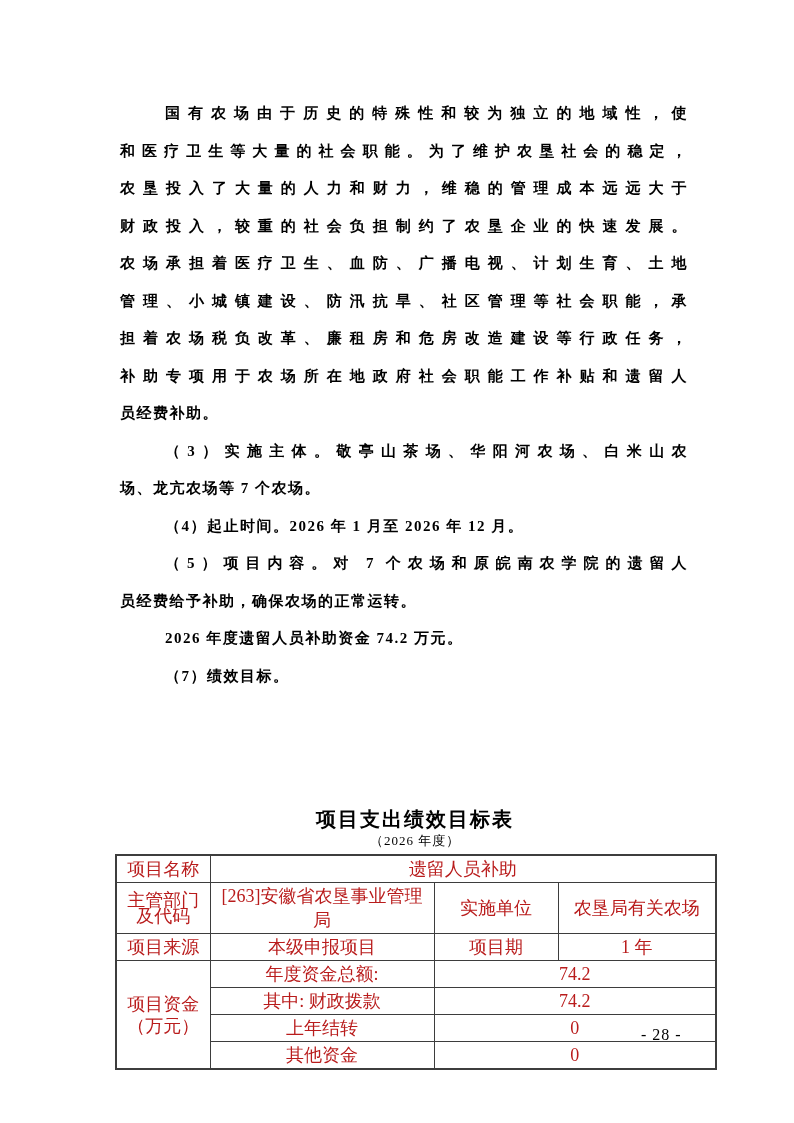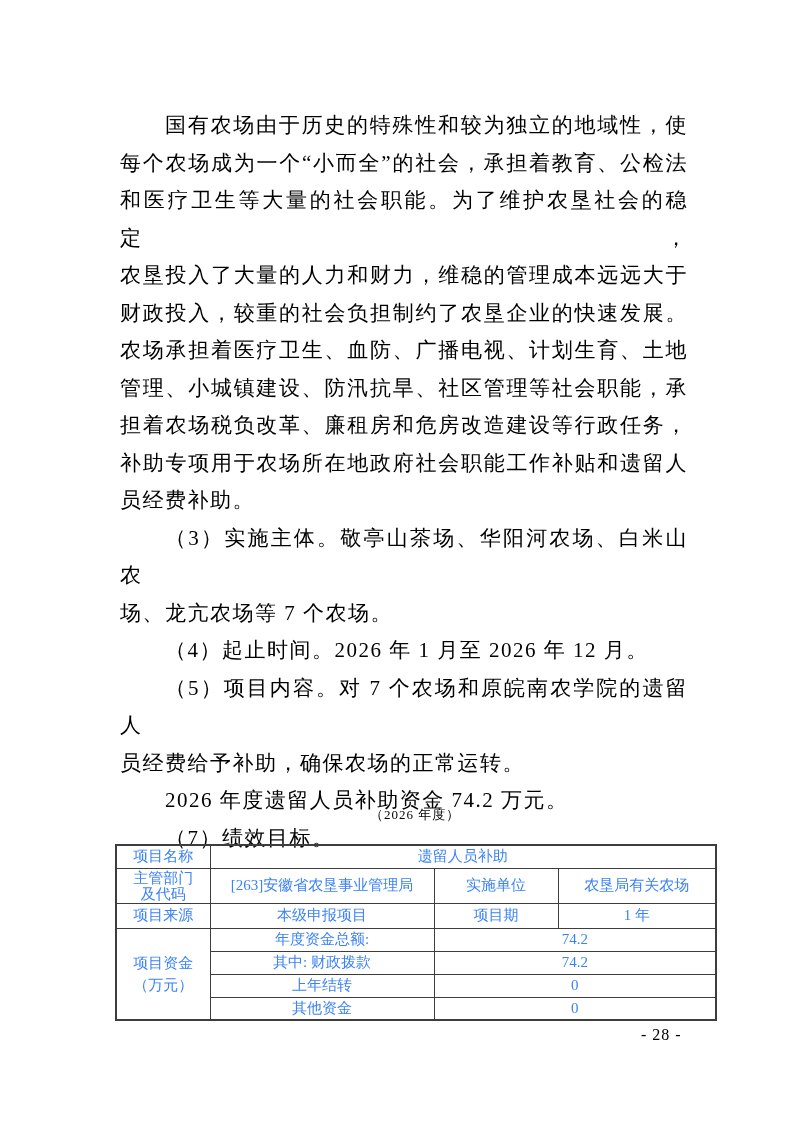--- a/index.html
+++ b/index.html
@@ -2,74 +2,74 @@
 <html><head>
 <meta charset="utf-8">
 <style>
   html,body { margin:0; padding:0; background:#ffffff; }
   .page {
     position:relative; width:794px; height:1123px; background:#ffffff;
     font-family:"Liberation Serif","DejaVu Serif",serif; color:#000;
     overflow:hidden;
   }
   .body-text {
-    position:absolute; left:120px; top:107px; width:568px;
-    font-size:21px; line-height:37.5px; letter-spacing:1.5px;
+    position:absolute; left:120px; top:95px; width:568px;
+    font-size:15px; line-height:37.5px; letter-spacing:1.5px;font-weight:bold;
   }
   .ln { text-align:left; white-space:nowrap; }
   .ln.fill { white-space:normal; text-align:justify; text-align-last:justify; text-justify:inter-character; }
   .ln.ind { text-indent:45px; }
   .table-block { position:absolute; left:115px; top:806px; width:600px; }
   .tbl-title {
     text-align:center; font-family:"Liberation Sans","DejaVu Sans",sans-serif;
     font-weight:bold; font-size:20px; letter-spacing:2px; line-height:26px;
   }
-  .tbl-subtitle { text-align:center; font-size:13px; line-height:17px; letter-spacing:1px; margin-bottom:21px; }
+  .tbl-subtitle { text-align:center; font-size:13px; line-height:17px; letter-spacing:1px; margin-bottom:5px; }
   table.perf {
     border-collapse:collapse; width:600px; table-layout:fixed;
-    font-size:15px; color:#3b82f6;
+    font-size:18px; color:#b91c1c;
   }
   table.perf td {
     border:1px solid #3d3d3d; padding:1px 3px; text-align:center; vertical-align:middle;
     overflow:hidden;
   }
   table.perf { border:2px solid #3d3d3d; }
   .multiline { white-space:pre-line; line-height:16px; }
   .funds-label { white-space:pre-line; line-height:22px; }
   td.al { text-align:left; }
   td.pad1 { padding-left:12px; }
   td.pad2 { padding-left:25px;margin-top:24px; }
   .page-num { position:absolute; left:641px; top:1026px; font-size:16px; letter-spacing:1px; }
 </style>
 </head>
 <body>
 
 <div class="page">
 
   <div class="body-text">
     <div class="ln ind fill">国有农场由于历史的特殊性和较为独立的地域性，使</div>
-    <div class="ln fill">每个农场成为一个“小而全”的社会，承担着教育、公检法</div>
     <div class="ln fill">和医疗卫生等大量的社会职能。为了维护农垦社会的稳定，</div>
     <div class="ln fill">农垦投入了大量的人力和财力，维稳的管理成本远远大于</div>
     <div class="ln fill">财政投入，较重的社会负担制约了农垦企业的快速发展。</div>
     <div class="ln fill">农场承担着医疗卫生、血防、广播电视、计划生育、土地</div>
     <div class="ln fill">管理、小城镇建设、防汛抗旱、社区管理等社会职能，承</div>
     <div class="ln fill">担着农场税负改革、廉租房和危房改造建设等行政任务，</div>
     <div class="ln fill">补助专项用于农场所在地政府社会职能工作补贴和遗留人</div>
     <div class="ln">员经费补助。</div>
     <div class="ln ind fill">（3）实施主体。敬亭山茶场、华阳河农场、白米山农</div>
     <div class="ln">场、龙亢农场等 7 个农场。</div>
     <div class="ln ind">（4）起止时间。2026 年 1 月至 2026 年 12 月。</div>
     <div class="ln ind fill">（5）项目内容。对 7 个农场和原皖南农学院的遗留人</div>
     <div class="ln">员经费给予补助，确保农场的正常运转。</div>
     <div class="ln ind">2026 年度遗留人员补助资金 74.2 万元。</div>
     <div class="ln ind">（7）绩效目标。</div>
   </div>
 
   <div class="table-block">
+    <div class="tbl-title">项目支出绩效目标表</div>
     <div class="tbl-subtitle">（2026 年度）</div>
 
     <table class="perf">
       <colgroup>
         <col style="width:94px">
           <col style="width:224px">
           <col style="width:124px">
           <col style="width:158px">
       </colgroup>
       <tbody>

